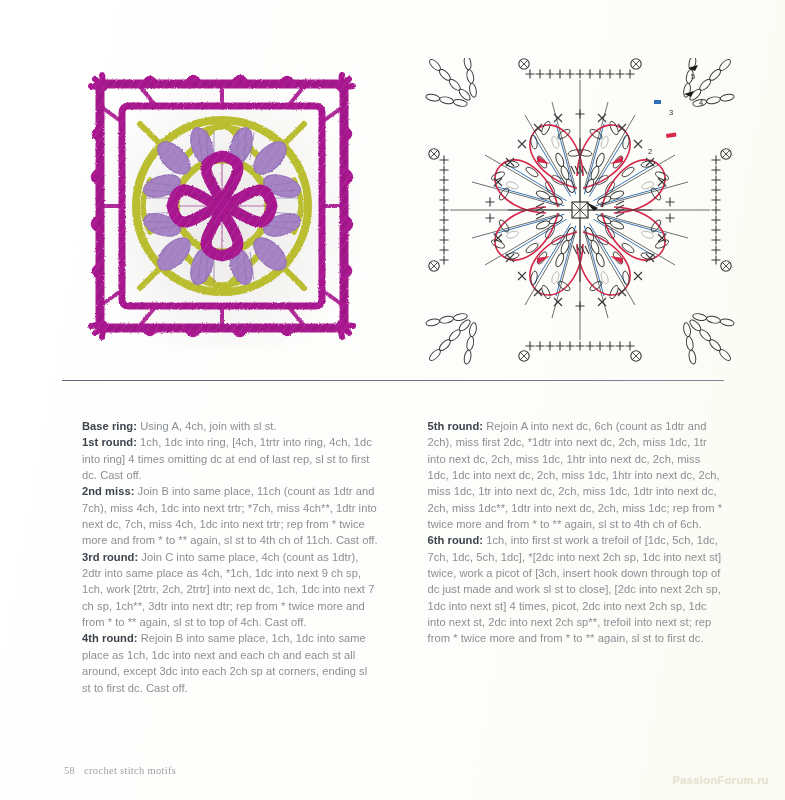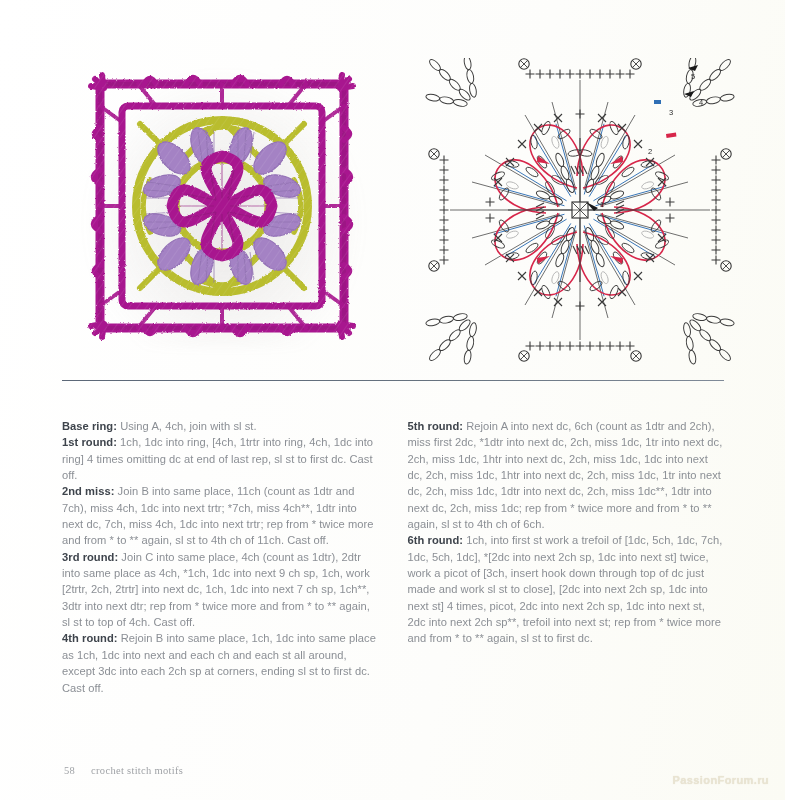--- a/index.html
+++ b/index.html
@@ -86,20 +86,21 @@
   .columns {
     position: absolute;
     left: 62px;
     top: 418px;
     width: 662px;
     display: flex;
     gap: 29px;
   }
   .col {
     width: 317px;
+    margin-left: 20px;
   }
   .col p {
     margin: 0 0 0 0;
     font-size: 11.15px;
     line-height: 16.35px;
     color: #8b8f95;
     font-family: "Liberation Sans", sans-serif;
     letter-spacing: 0.05px;
     text-align: left;
   }
@@ -115,21 +116,21 @@
   
   .folio {
     position: absolute;
     left: 64px;
     top: 765px;
     font-family: "Liberation Serif", serif;
     font-size: 10.5px;
     color: #9fa2a6;
     letter-spacing: 0.3px;
   }
-  .folio .num { margin-right: 16px; }
+  .folio .num { margin-right: 9px; }
   .watermark {
     position: absolute;
     right: 16px;
     top: 774px;
     font-family: "Liberation Sans", sans-serif;
     font-size: 11px;
     font-weight: bold;
     letter-spacing: 0.4px;
     color: #e9e4d2;
     text-shadow: 0 0 1px rgba(190,180,150,0.45);

